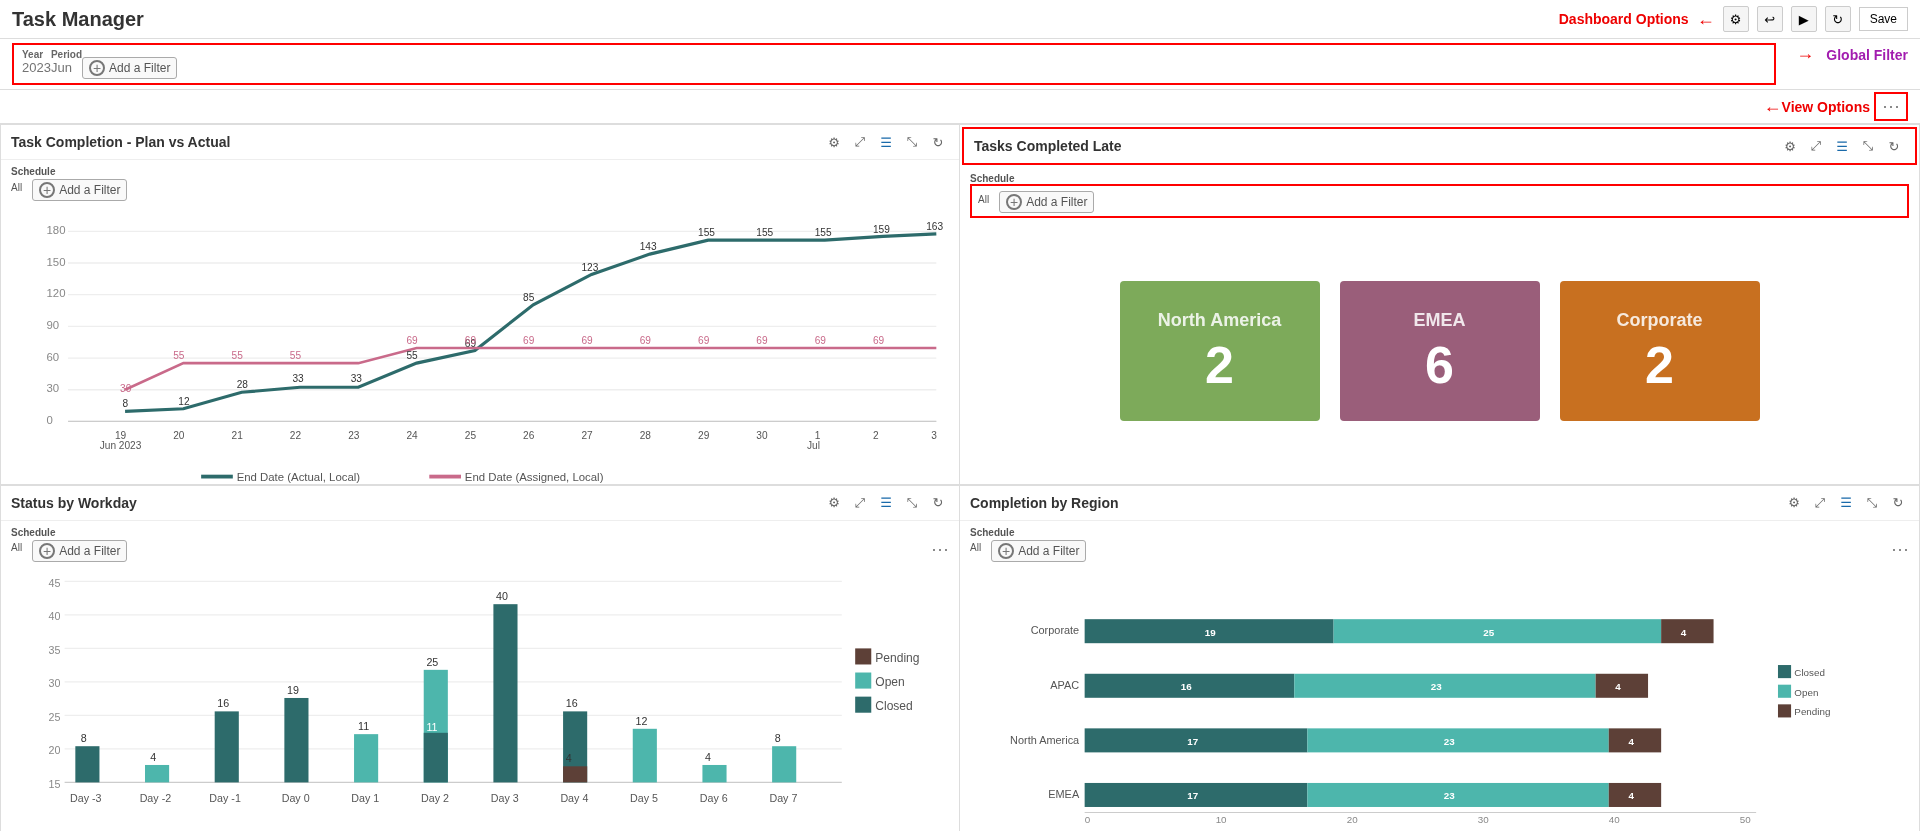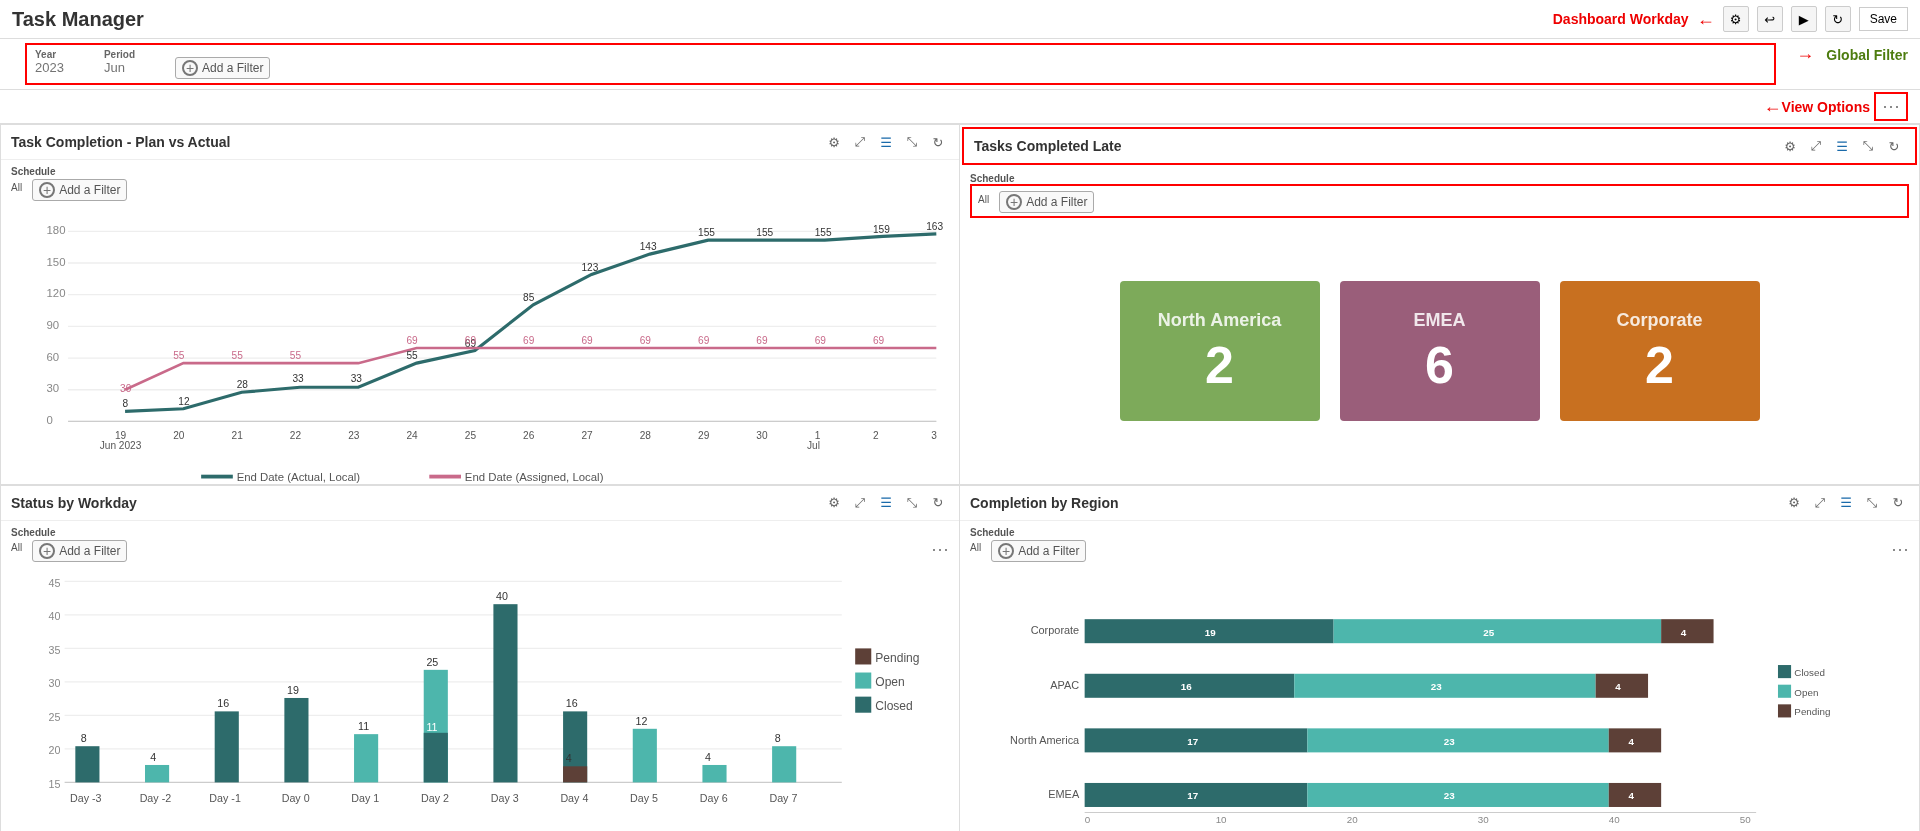--- a/index.html
+++ b/index.html
@@ -20,35 +20,35 @@
     }
     .save-btn {
       padding: 4px 10px; background: #fff; border: 1px solid #ccc;
       cursor: pointer; font-size: 12px; border-radius: 0;
     }
 
     .filter-bar {
       display: flex; align-items: flex-start; padding: 4px 12px 4px 12px;
       border-bottom: 1px solid #ddd; background: #fff; position: relative;
     }
-    .filter-section { display: flex; align-items: flex-start; gap: 40px; flex: 1; margin-left: 13px; }
+    .filter-section { display: flex; align-items: flex-start; flex: 1; }
     .filter-field { display: flex; flex-direction: column; }
     .filter-label { font-size: 10px; color: #666; font-weight: bold; }
     .filter-value { font-size: 13px; color: #737373; }
     .add-filter-btn {
       display: flex; align-items: center; gap: 4px; cursor: pointer;
       color: #555; padding: 2px 6px; border: 1px solid #aaa; border-radius: 3px;
       background: #f9f9f9; margin-top: 2px;
     }
     .add-filter-btn .plus-circle {
       width: 16px; height: 16px; border-radius: 50%; border: 2px solid #777;
       display: flex; align-items: center; justify-content: center; font-size: 14px;
       color: #777; line-height: 1;
     }
-    .global-filter-label { color: #4d7c0f; font-weight: bold; font-size: 14px; margin-left: 12px; margin-top: 4px; }
+    .global-filter-label { color: #a21caf; font-weight: bold; font-size: 14px; margin-left: 12px; margin-top: 4px; }
     .view-options-row {
       display: flex; justify-content: flex-end; align-items: center;
       padding: 2px 12px; border-bottom: 1px solid #ddd; background: #fff;
     }
     .view-options-label { color: #e00; font-weight: bold; font-size: 14px; margin-right: 8px; text-align: center; }
     .three-dots { font-size: 18px; color: #777; cursor: pointer; }
 
     .dashboard-grid {
       display: grid; grid-template-columns: 1fr 1fr;
       grid-template-rows: 1fr 1fr; height: calc(831px - 110px);
@@ -86,21 +86,21 @@
     }
     .tile-label { font-size: 18px; font-weight: bold; color: #fff; opacity: 0.85; margin-bottom: 8px; }
     .tile-value { font-size: 52px; font-weight: bold; color: #fff; line-height: 1; }
   </style>
 </head>
 <body>
 
 <div class="header-bar">
   <span class="app-title">Task Manager</span>
   <div class="header-right">
-    <span class="dashboard-options-label">Dashboard Workday</span>
+    <span class="dashboard-options-label">Dashboard Options</span>
     <span class="arrow-label">←</span>
     <button class="icon-btn">⚙</button>
     <button class="icon-btn">↩</button>
     <button class="icon-btn">▶</button>
     <button class="icon-btn">↻</button>
     <button class="save-btn">Save</button>
   </div>
 </div>
 
 <div class="filter-bar">

